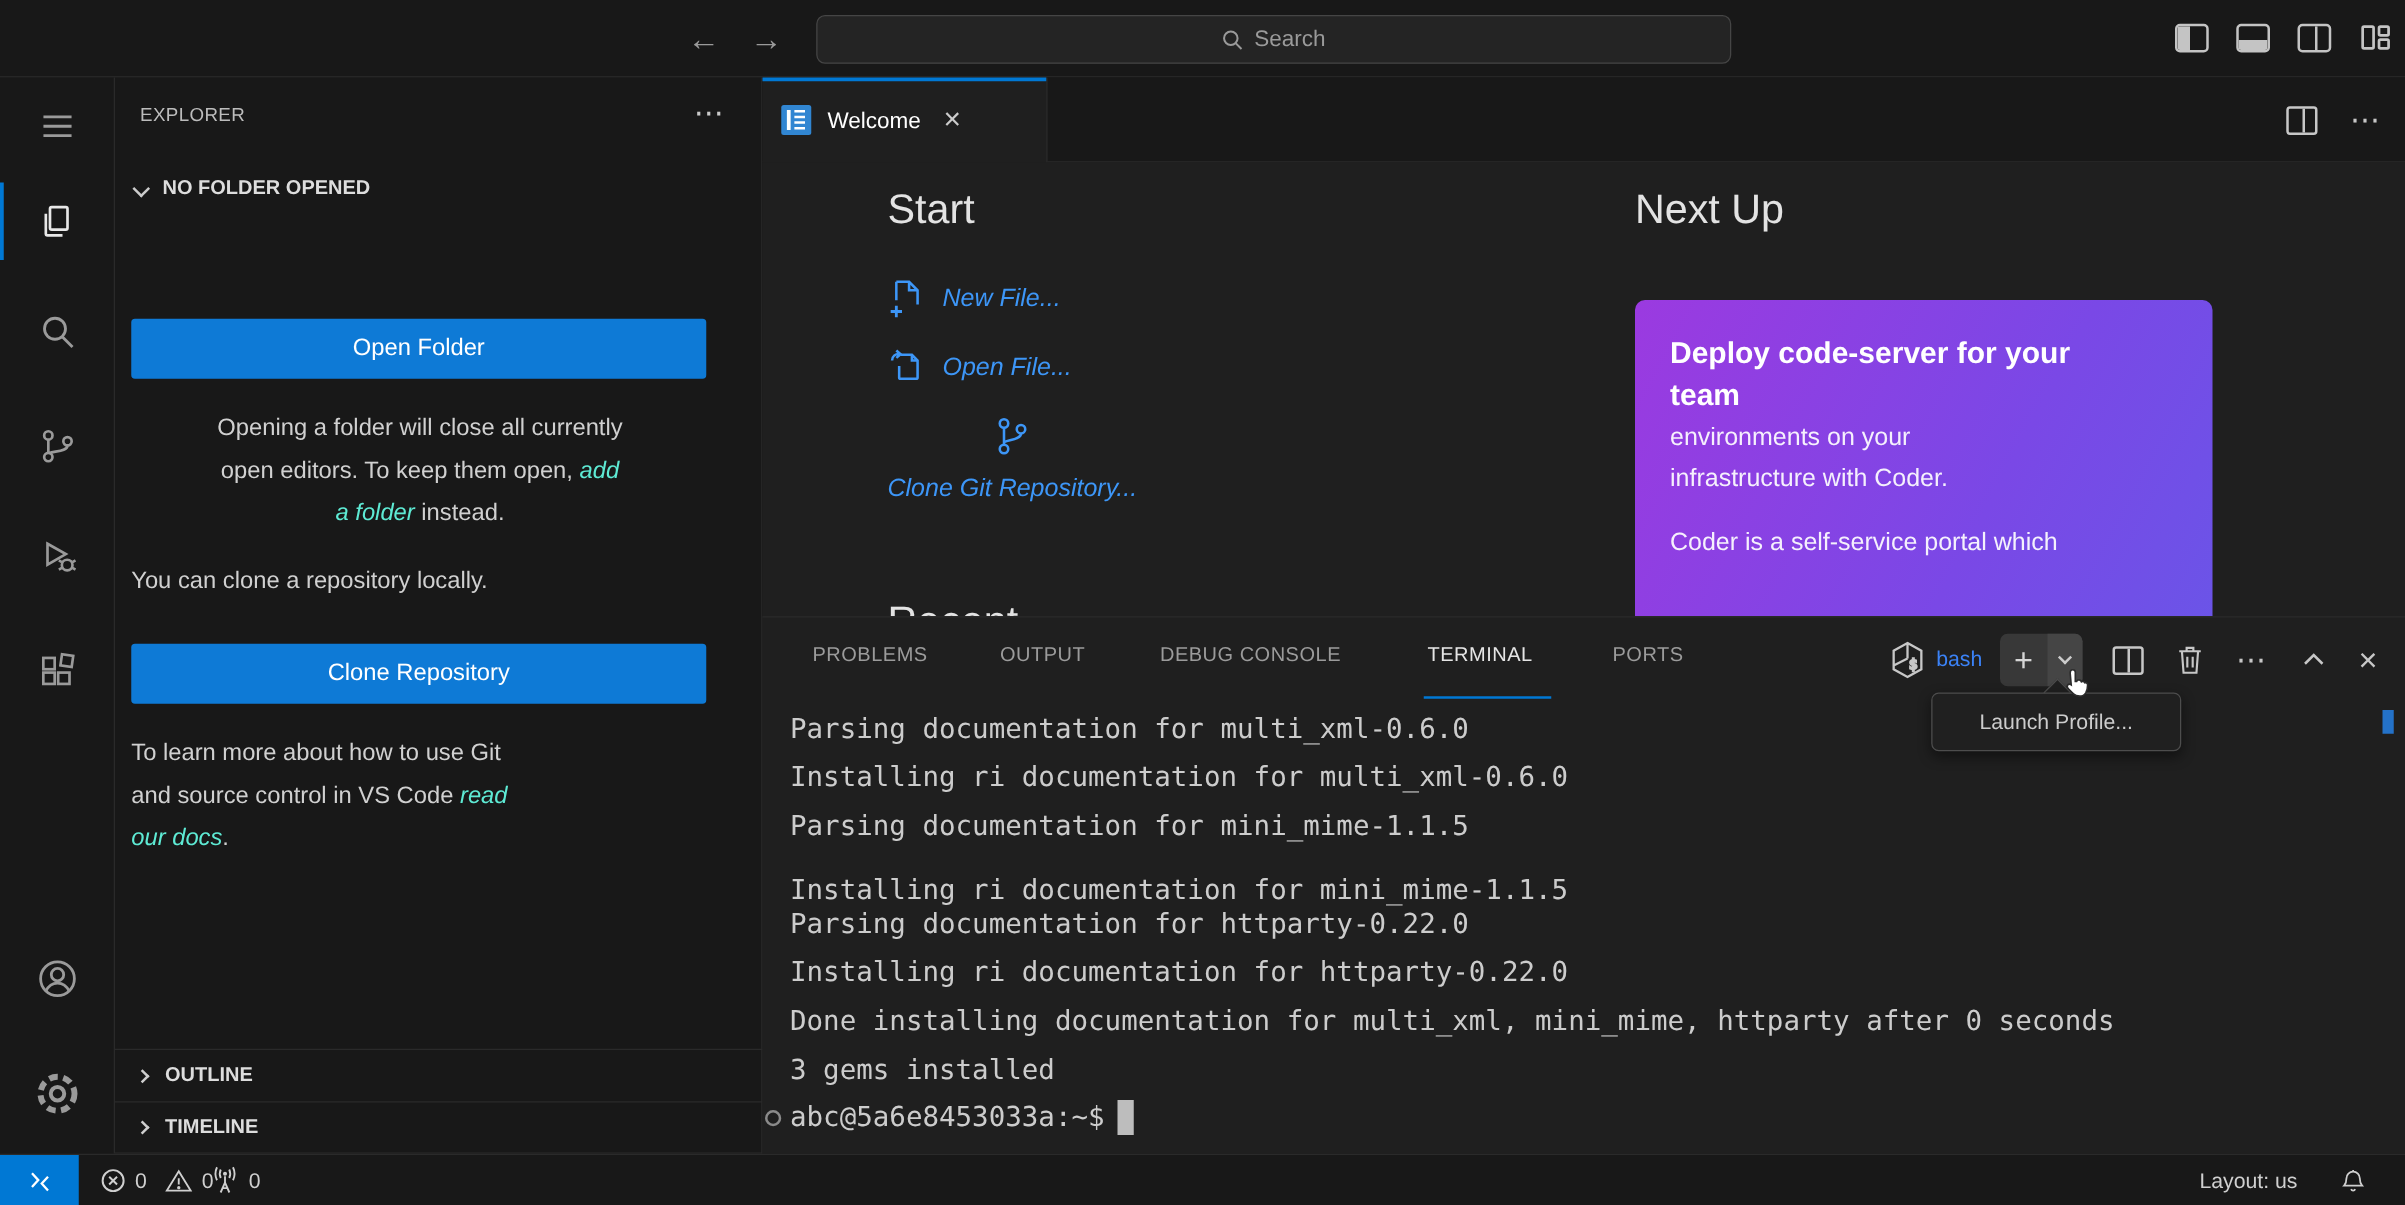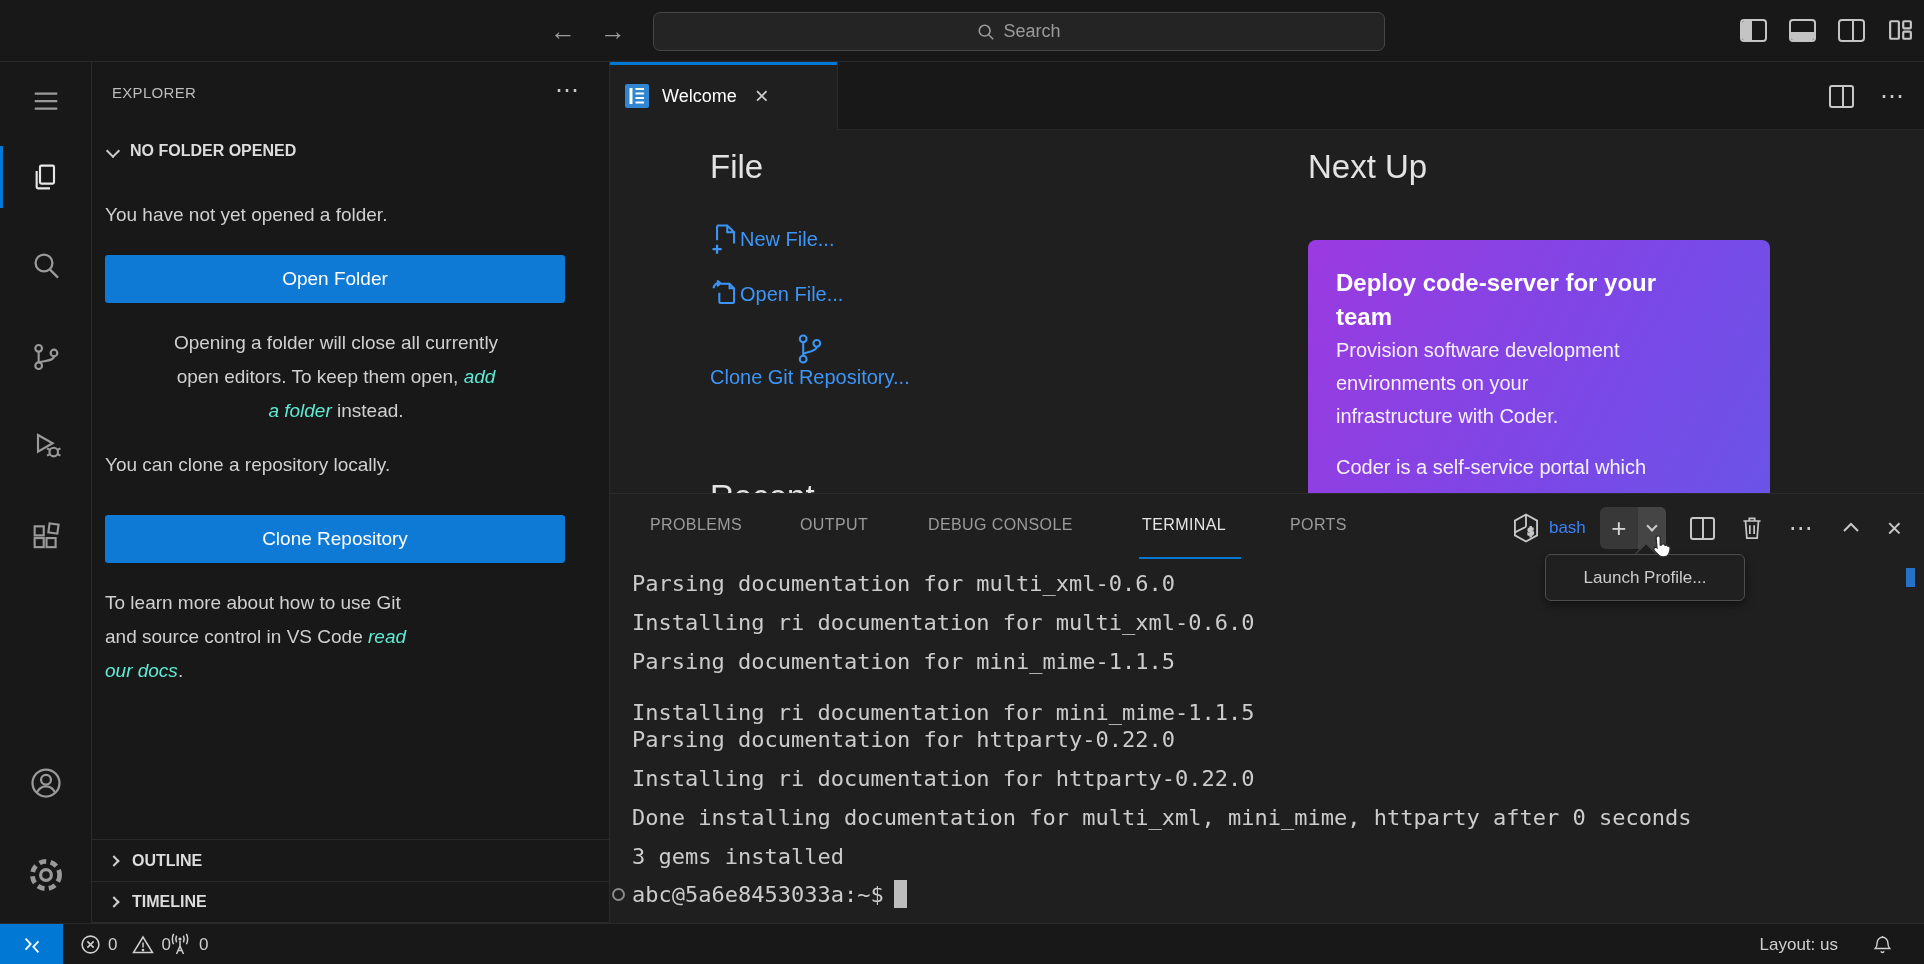--- a/index.html
+++ b/index.html
@@ -49,21 +49,21 @@
   #tab-welcome::before { content:""; position:absolute; left:0; top:0; right:0; height:3px; background:#0078d4; }
   #tab-label { color:#ffffff; font-size:18px; }
   #tab-close { margin-left:6px; color:#cccccc; font-size:24px; line-height:20px; }
   .editor-actions { position:absolute; right:18px; top:20px; display:flex; gap:26px; align-items:center; color:#c7c7c7; }
   .spliticon { width:25px; height:23px; border:2px solid #c7c7c7; border-radius:3px; position:relative; }
   .spliticon::before { content:""; position:absolute; left:50%; top:0; bottom:0; width:2px; background:#c7c7c7; }
   .kebab { font-size:24px; color:#c7c7c7; letter-spacing:2px; }
 
   #editor-content { position:absolute; left:0; top:68px; width:1314px; height:363px; background:#1f1f1f; overflow:hidden; }
   .wl-heading { font-size:33px; font-weight:normal; color:#e3e3e3; }
-  .start-link { position:absolute; left:100px; display:flex; align-items:center; color:#3d96f7; font-size:20px; cursor:pointer; }
+  .start-link { position:absolute; left:100px; display:flex; align-items:center; gap:14px; color:#3d96f7; font-size:20px; cursor:pointer;font-style:italic; }
   #card { position:absolute; left:698px; top:110px; width:462px; height:400px; border-radius:8px; padding:26px 28px;
     background:linear-gradient(118deg,#9b3ae0 0%, #7a48e6 55%, #6658e8 100%); color:#ffffff; }
   #card h3 { font-size:24px; font-weight:600; line-height:34px; }
   .card-p { font-size:20px; line-height:33px; color:rgba(255,255,255,.92); }
   #card-p2 { margin-top:18px; }
 
   
   #panel { left:610px; top:493px; width:1314px; height:430px; background:#1f1f1f; border-top:1px solid #2b2b2b; }
   .ptab { position:absolute; top:22px; font-size:16px; color:#9b9b9b; letter-spacing:.4px; }
   .ptab.active { color:#e5e5e5; }
@@ -185,21 +185,20 @@
 
   <div id="sidebar" class="abs">
     <div id="sidebar-title" class="abs">EXPLORER</div>
     <div id="sidebar-more" class="abs">⋯</div>
 
     <div id="section-header" class="abs">
       <span class="chev down"></span>
       <span>NO FOLDER OPENED</span>
     </div>
 
-    <div class="sb-text abs" style="top:136px;">You have not yet opened a folder.</div>
 
     <button class="sb-btn abs" style="top:193px;">Open Folder</button>
 
     <div class="sb-text abs" style="top:264px;text-align:center;">
       <div><span>Opening a folder will close all currently</span></div>
       <div><span>open editors. To keep them open, </span><span class="sb-link">add</span></div>
       <div><span class="sb-link">a folder</span><span> instead.</span></div>
     </div>
 
     <div class="sb-text abs" style="top:386px;">You can clone a repository locally.</div>
@@ -238,21 +237,21 @@
         <span id="tab-label">Welcome</span>
         <span id="tab-close">×</span>
       </div>
       <div class="editor-actions">
         <span class="spliticon"></span>
         <span class="kebab">⋯</span>
       </div>
     </div>
 
     <div id="editor-content">
-      <div class="wl-heading abs" style="left:100px; top:18px;">File</div>
+      <div class="wl-heading abs" style="left:100px; top:18px;">Start</div>
 
       <div class="start-link" style="top:92px;">
         <svg width="30" height="34" viewBox="0 0 26 30" fill="none" stroke="#3d96f7" stroke-width="1.8">
           <path d="M6 3h9l6 6v10M6 3v13M15 3v6h6"></path>
             <path d="M10 24h-8M6 20v8" stroke-width="2"></path>
         </svg>
         <span>New File...</span>
       </div>
       <div class="start-link" style="top:147px;">
         <svg width="30" height="34" viewBox="0 0 26 30" fill="none" stroke="#3d96f7" stroke-width="1.8">
@@ -273,21 +272,20 @@
 
       <div class="wl-heading abs" style="left:100px; top:348px;">Recent</div>
 
       <div class="wl-heading abs" style="left:698px; top:18px;">Next Up</div>
 
       <div id="card">
         <h3>
           <span>Deploy code-server for your</span><br><span>team</span>
         </h3>
         <div class="card-p">
-          <div>Provision software development</div>
           <div>environments on your</div>
           <div>infrastructure with Coder.</div>
         </div>
         <div class="card-p" id="card-p2">
           <div>Coder is a self-service portal which</div>
 
         </div>
       </div>
     </div>
   </div>

